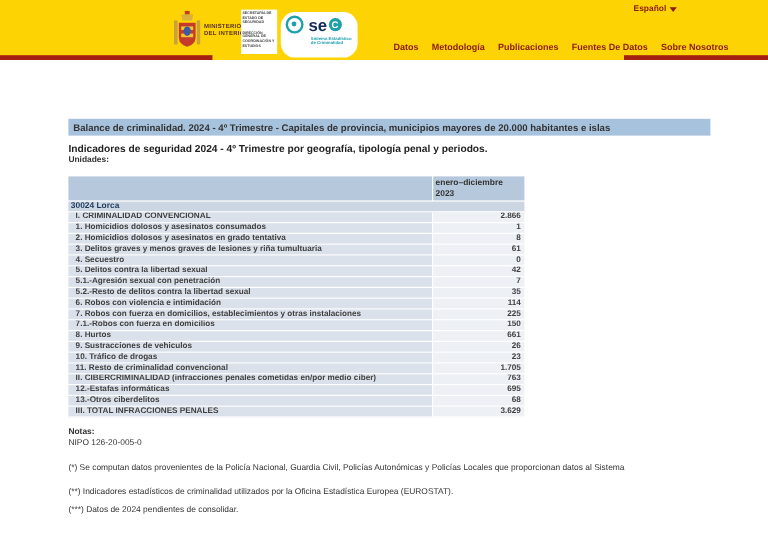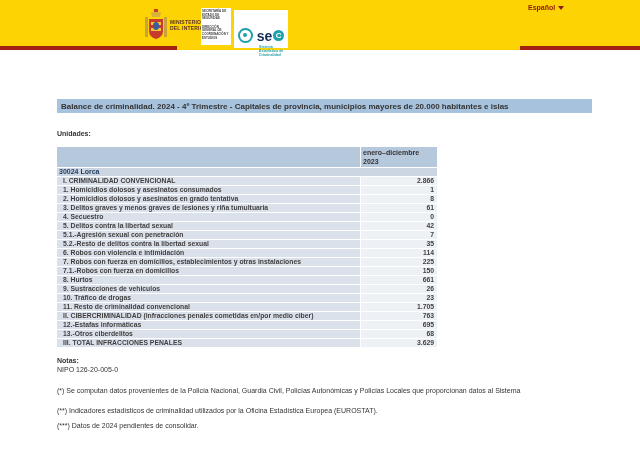--- a/index.html
+++ b/index.html
@@ -12,22 +12,22 @@
   .stripe.left{left:0;width:177px;}
   .stripe.right{left:520px;width:120px;}
 
   .coat{position:absolute;left:145px;top:9px;width:22px;height:33px;}
   .ministry-txt{position:absolute;left:170px;top:19px;font-size:5px;line-height:6px;
                 font-weight:bold;color:#5c3326;letter-spacing:.2px;}
   .secbox{position:absolute;left:201px;top:8px;width:30px;height:37px;background:#fff;
           box-sizing:border-box;padding:2px 1px;font-size:3px;line-height:3.6px;color:#444;
           font-weight:bold;overflow:hidden;}
   .secbox .grp2{margin-top:5px;}
-  .seclogo{position:absolute;left:234px;top:10px;width:54px;height:38px;background:#fff;
-           border-radius:0;box-sizing:border-box;padding:18px 4px;}
+  .seclogo{position:absolute;left:234px;top:10px;width:64px;height:38px;background:#fff;
+           border-radius:12px;box-sizing:border-box;padding:3px 4px;}
   .seclogo .row{display:flex;align-items:center;}
   .eye{width:15px;height:15px;border:2.5px solid #1fa0ab;border-radius:50%;box-sizing:border-box;
        position:relative;margin-right:4px;}
   .eye::after{content:"";position:absolute;left:3px;top:3px;width:4px;height:4px;border-radius:50%;background:#1fa0ab;}
   .sec-se{font-size:14px;font-weight:bold;color:#122a56;line-height:14px;}
   .sec-c{width:11px;height:11px;border-radius:50%;background:#1fa0ab;color:#fff;font-size:8px;
          font-weight:bold;text-align:center;line-height:11px;margin-left:1px;}
   .sec-sub{font-size:3.6px;line-height:4px;color:#1fa0ab;font-weight:bold;margin-top:2px;margin-left:21px;}
 
   .lang{position:absolute;left:528px;top:4px;font-size:7px;font-weight:bold;color:#8c1b11;
@@ -100,26 +100,34 @@
         <span class="sec-c">C</span>
       </div>
       <div class="sec-sub">Sistema Estadístico de Criminalidad</div>
     </div>
 
     <div class="lang">
       <span>Español</span>
       <span class="chev"></span>
     </div>
 
+    <div class="nav">
+      <a>Datos</a>
+      <a>Metodología</a>
+      <a>Publicaciones</a>
+      <a>Fuentes De Datos</a>
+      <a>Sobre Nosotros</a>
+    </div>
 
     <div class="stripe left"></div>
     <div class="stripe right"></div>
   </div>
 
   <div class="titlebar">Balance de criminalidad. 2024 - 4º Trimestre - Capitales de provincia, municipios mayores de 20.000 habitantes e islas</div>
+  <div class="subtitle">Indicadores de seguridad 2024 - 4º Trimestre por geografía, tipología  penal y periodos.</div>
   <div class="units">Unidades:</div>
 
   <div class="table">
     <div class="thead">
       <div class="hl"></div>
       <div class="hv">
         <div>enero–diciembre</div>
         <div>2023</div>
       </div>
     </div>

